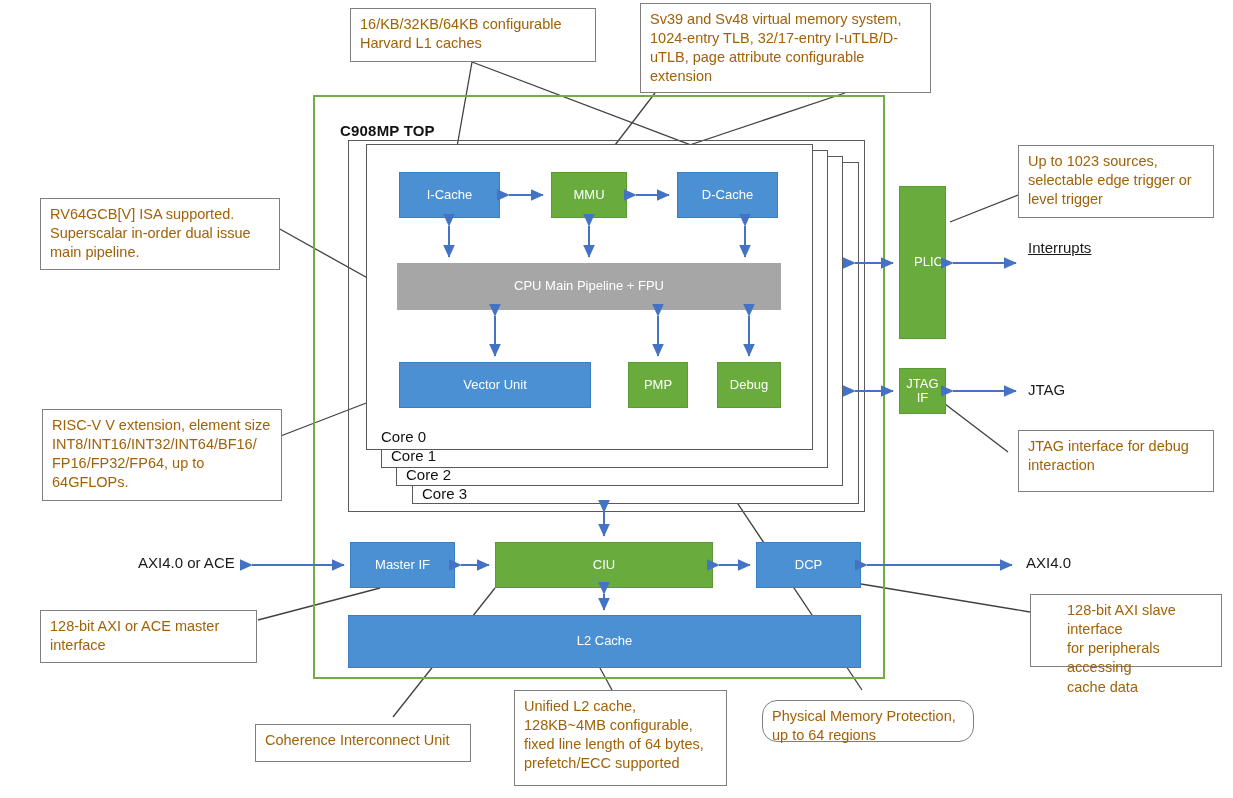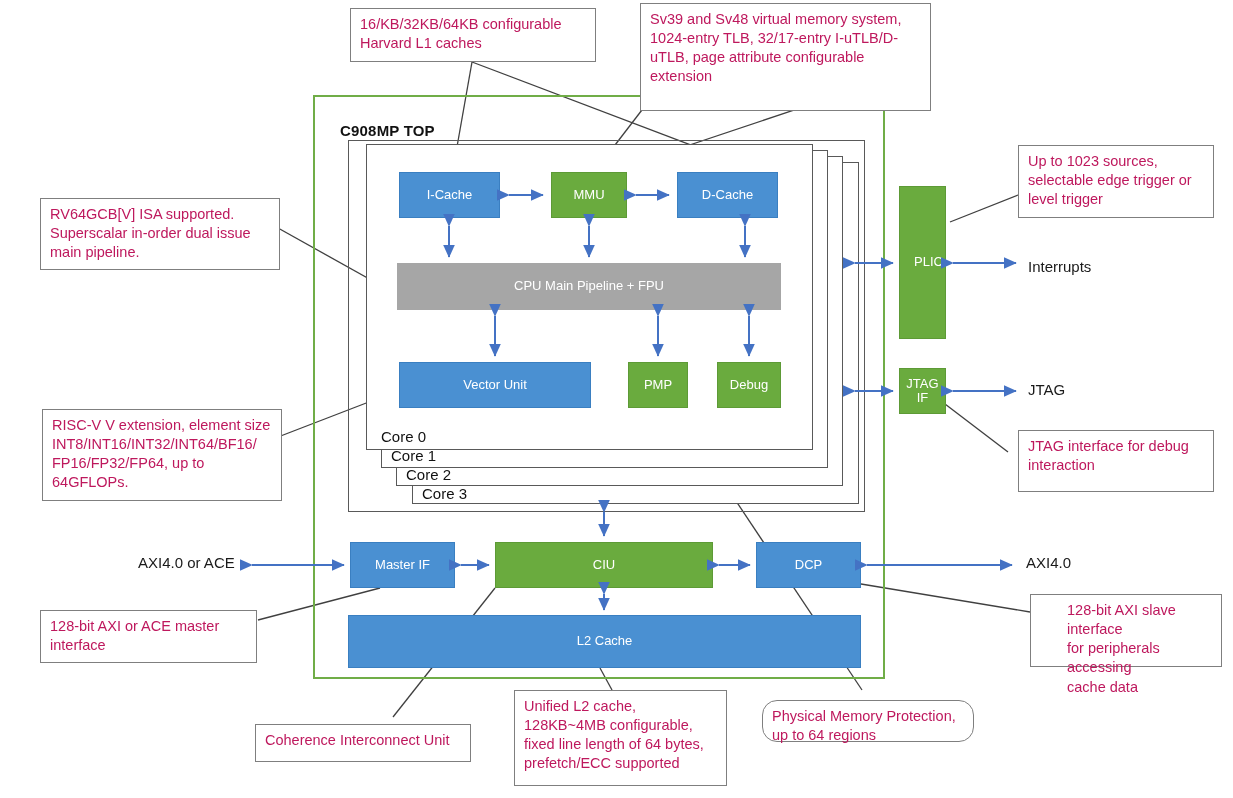--- a/index.html
+++ b/index.html
@@ -9,21 +9,21 @@
 
   
   #lines{position:absolute;left:0;top:0;width:1233px;height:798px;pointer-events:none;}
   #arrows{position:absolute;left:0;top:0;width:1233px;height:798px;pointer-events:none;}
 
   
   .note{
     position:absolute;
     border:1px solid #7f7f7f;
     background:#ffffff;
-    color:#be185d;
+    color:#a16207;
     font-size:14.5px;
     line-height:1.32;
     padding:6px 8px 7px 9px;
     box-sizing:border-box;
     white-space:pre-line;
   }
 
   
   .chip-outline{
     position:absolute;
@@ -230,29 +230,29 @@
       <path d="M 719 565 L 750 565"></path>
 
       <path d="M 604 594 L 604 610"></path>
 
       <path d="M 252 565 L 344 565"></path>
 
       <path d="M 867 565 L 1012 565"></path>
     </g>
   </svg>
 
-  <div class="port-label" style="left:1028px;top:258px;">Interrupts</div>
+  <div class="port-label" style="left:1028px;top:239px;text-decoration:underline;">Interrupts</div>
   <div class="port-label" style="left:1028px;top:381px;">JTAG</div>
   <div class="port-label" style="left:138px;top:554px;">AXI4.0 or ACE</div>
   <div class="port-label" style="left:1026px;top:554px;">AXI4.0</div>
 
   <div class="note" style="left:350px;top:8px;width:246px;height:54px;">16/KB/32KB/64KB configurable
 Harvard L1 caches</div>
 
-  <div class="note" style="left:640px;top:3px;width:291px;height:108px;">Sv39 and Sv48 virtual memory system,
+  <div class="note" style="left:640px;top:3px;width:291px;height:90px;">Sv39 and Sv48 virtual memory system,
 1024-entry TLB, 32/17-entry I-uTLB/D-
 uTLB, page attribute configurable
 extension</div>
 
   <div class="note" style="left:40px;top:192px;width:240px;height:72px;margin-top:6px;">RV64GCB[V] ISA supported.
 Superscalar in-order dual issue
 main pipeline.</div>
 
   <div class="note" style="left:42px;top:409px;width:240px;height:92px;">RISC-V V extension, element size
 INT8/INT16/INT32/INT64/BF16/

